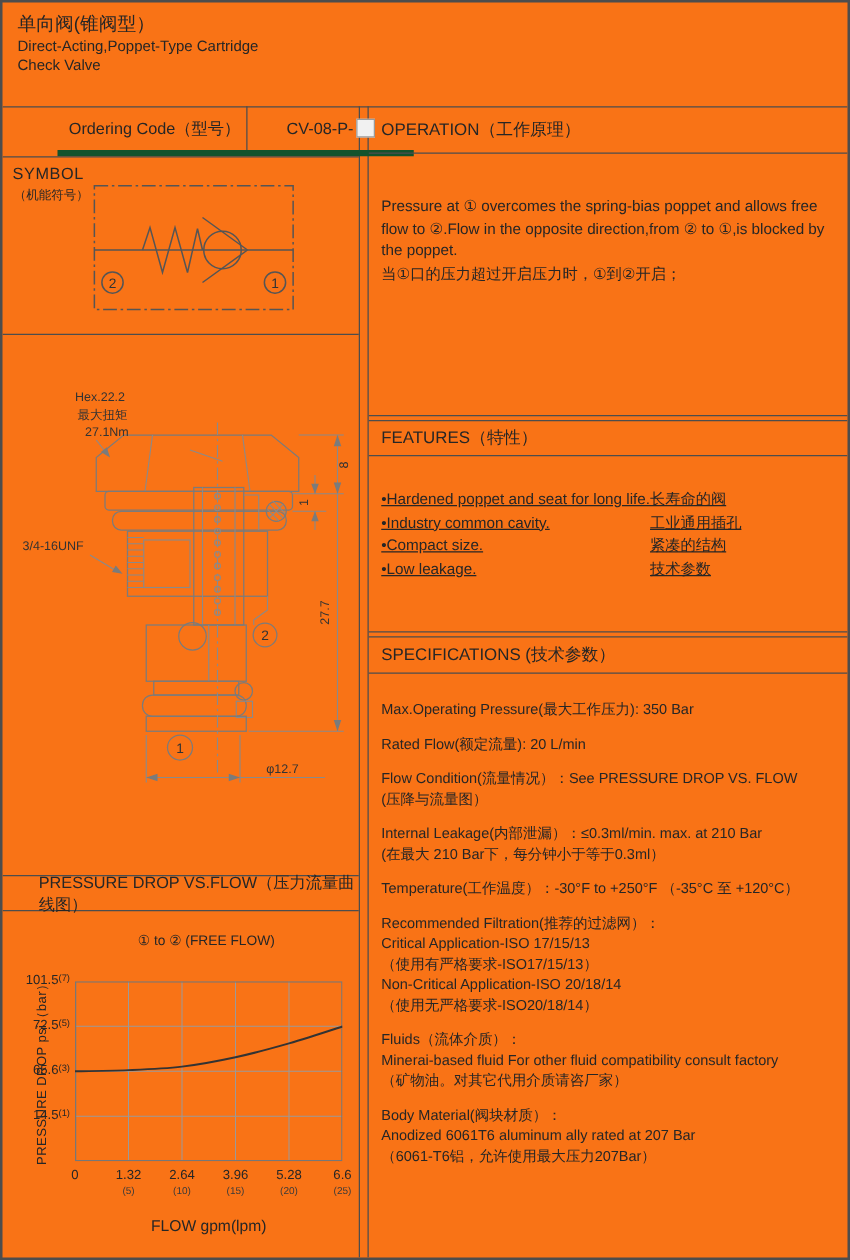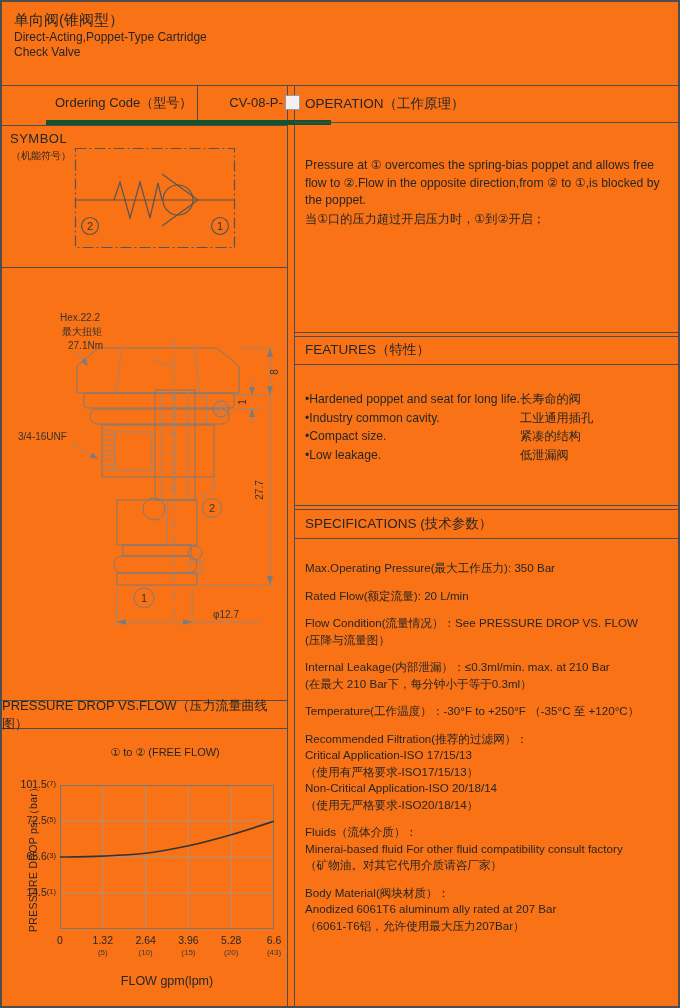--- a/index.html
+++ b/index.html
@@ -24,41 +24,41 @@
   .blank-box{display:inline-block;width:13px;height:13px;border:1px solid #9a9a9a;background:#f1f1f1;margin-left:2px;vertical-align:-2px;}
 
   .symbol-section{position:absolute;left:0;top:123px;width:285px;height:143px;border-top:1px solid #4d4d4d;border-bottom:1px solid #4d4d4d;box-sizing:border-box;}
   .symbol-title{position:absolute;left:8px;top:5px;font-size:13px;letter-spacing:.5px;}
   .symbol-sub{position:absolute;left:9px;top:23px;font-size:10px;}
   .symbol-svg{position:absolute;left:58px;top:16px;}
 
   .drawing-section{position:absolute;left:0;top:266px;width:285px;height:432px;}
 
   .pd-header{position:absolute;left:0;top:698px;width:285px;height:29px;border-top:1px solid #4d4d4d;border-bottom:1px solid #4d4d4d;box-sizing:border-box;
-    font-size:13px;display:flex;align-items:center;padding-left:0;}
+    font-size:13px;display:flex;align-items:center;padding-left:29px;}
 
   .chart-section{position:absolute;left:0;top:727px;width:285px;height:277px;}
   .chart-subtitle{position:absolute;left:56px;top:17px;width:214px;text-align:center;font-size:11px;}
   .chart-plot{position:absolute;left:58px;top:56px;width:214px;height:144px;}
   .chart-ylabel{position:absolute;left:32px;top:128px;transform:translate(-50%,-50%) rotate(-90deg);white-space:nowrap;font-size:10.5px;letter-spacing:.3px;}
   .chart-xlabel{position:absolute;left:58px;top:245px;width:214px;text-align:center;font-size:12.5px;}
   .ytick{position:absolute;width:46px;text-align:right;font-size:10.5px;}
   .ytick .tick-sub{font-size:7.5px;vertical-align:2px;}
   .xtick{position:absolute;width:44px;text-align:center;font-size:10.5px;line-height:11px;}
   .xtick .tick-sub{display:block;font-size:8px;color:#3a3a3a;margin-top:1px;}
 
   
   .rc{position:absolute;left:293px;width:385px;box-sizing:border-box;}
   .sec-header{display:flex;align-items:center;padding-left:10px;font-size:13.5px;}
   .op-header{top:83px;height:37px;}
   .op-body{top:121px;height:209px;padding:34px 8px 0 10px;font-size:12.2px;line-height:17.5px;}
   .op-zh{margin-top:1px;}
   .feat-header{top:334px;height:28px;}
   .feat-body{top:363px;height:140px;padding:25px 6px 0 10px;}
-  .feat-row{display:flex;font-size:12.2px;line-height:18.5px;}
+  .feat-row{display:flex;font-size:12.2px;line-height:18.5px;text-decoration:underline;}
   .feat-en{width:215px;}
   .spec-header{top:507px;height:29px;}
   .spec-body{top:537px;height:467px;padding:21px 4px 0 10px;}
   .spec-group{margin-bottom:11px;}
   .spec-line{font-size:11.6px;line-height:16.5px;white-space:nowrap;}
 
   
   .ln{stroke:#7b7b7b;stroke-width:1;fill:none;}
   .lnd{stroke:#8a8a8a;stroke-width:0.9;fill:none;}
   .sym{stroke:#555;stroke-width:1.2;fill:none;}
@@ -199,21 +199,21 @@
     <div>
         <div class="ytick" style="left: 8px; top: 49px;"><span>101.5</span><span class="tick-sub">(7)</span></div>
         <div class="ytick" style="left: 8px; top: 85px;"><span>72.5</span><span class="tick-sub">(5)</span></div>
         <div class="ytick" style="left: 8px; top: 121px;"><span>65.6</span><span class="tick-sub">(3)</span></div>
         <div class="ytick" style="left: 8px; top: 157px; text-align: right;"><span>14.5</span><span class="tick-sub">(1)</span></div>
         <div class="xtick" style="left: 36px; top: 206px;"><span>0</span></div>
         <div class="xtick" style="left: 78.8px; top: 206px;"><span>1.32</span><span class="tick-sub">(5)</span></div>
         <div class="xtick" style="left: 121.6px; top: 206px;"><span>2.64</span><span class="tick-sub">(10)</span></div>
         <div class="xtick" style="left: 164.4px; top: 206px;"><span>3.96</span><span class="tick-sub">(15)</span></div>
         <div class="xtick" style="left: 207.2px; top: 206px;"><span>5.28</span><span class="tick-sub">(20)</span></div>
-        <div class="xtick" style="left: 250px; top: 206px;"><span>6.6</span><span class="tick-sub">(43)</span></div>
+        <div class="xtick" style="left: 250px; top: 206px;"><span>6.6</span><span class="tick-sub">(25)</span></div>
       </div>
     <div class="chart-xlabel">FLOW gpm(lpm)</div>
   </div>
 
   <div class="rc sec-header op-header">OPERATION（工作原理）</div>
   <div class="hl" style="left:293px;top:120px;width:383px;"></div>
   <div class="rc op-body">
     <div>Pressure at ① overcomes the spring-bias poppet and allows free flow to ②.Flow in the opposite direction,from ② to ①,is blocked by the poppet.</div>
     <div class="op-zh">当①口的压力超过开启压力时，①到②开启；</div>
   </div>
@@ -229,21 +229,21 @@
       <div class="feat-row">
         <span class="feat-en">•Industry common cavity.</span>
         <span class="feat-zh">工业通用插孔</span>
       </div>
       <div class="feat-row">
         <span class="feat-en">•Compact size.</span>
         <span class="feat-zh">紧凑的结构</span>
       </div>
       <div class="feat-row">
         <span class="feat-en">•Low leakage.</span>
-        <span class="feat-zh">低泄漏阀</span>
+        <span class="feat-zh">技术参数</span>
       </div>
     </div>
   <div class="hl" style="left:293px;top:503px;width:383px;"></div>
   <div class="hl" style="left:293px;top:507px;width:383px;"></div>
   <div class="rc sec-header spec-header">SPECIFICATIONS (技术参数）</div>
   <div class="hl" style="left:293px;top:536px;width:383px;"></div>
   <div class="rc spec-body">
       <div class="spec-group">
         <div class="spec-line">Max.Operating Pressure(最大工作压力): 350 Bar</div>
       </div>

